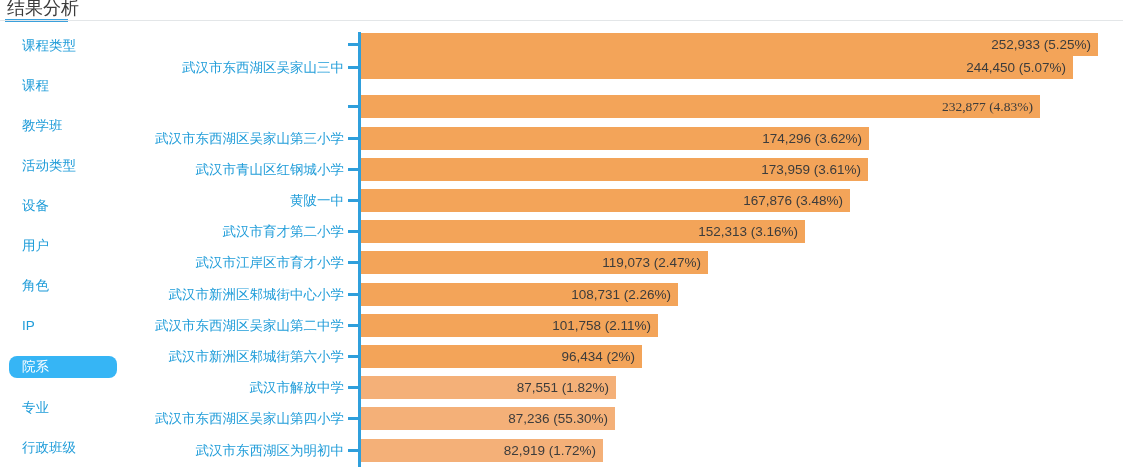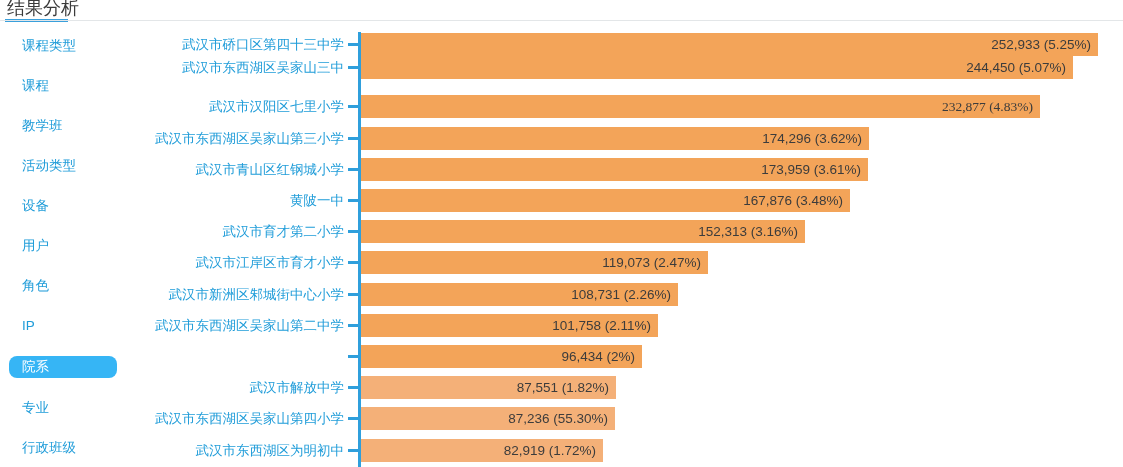--- a/index.html
+++ b/index.html
@@ -177,33 +177,31 @@
     </div>
     <div class="side-item">
       <span>行政班级</span>
     </div>
   </div>
 
 <div id="chart">
   <div id="axis-line"></div>
   <div id="bars">
       <div class="bar-row" style="top: 9px; width: 1123px;">
-        <div class="cat-label" style="left: 0px; width: 344px; text-align: right;">武汉市硚口区第四十三中学</div>
         <div class="tick"></div>
         <div class="bar" style="width: 737px;"></div>
         <div class="val-label" style="left: 0px; width: 1091px; text-align: right;">252,933 (5.25%)</div>
       </div>
       <div class="bar-row" style="top: 32px; width: 1123px;">
         <div class="cat-label" style="left: 0px; width: 344px; text-align: right;">武汉市东西湖区吴家山三中</div>
         <div class="tick"></div>
         <div class="bar" style="width: 712px;"></div>
         <div class="val-label" style="left: 0px; width: 1066px; text-align: right;">244,450 (5.07%)</div>
       </div>
       <div class="bar-row" style="top: 71px; width: 1123px;">
-        <div class="cat-label" style="left: 0px; width: 344px; text-align: right;">武汉市汉阳区七里小学</div>
         <div class="tick"></div>
         <div class="bar" style="width: 679px;"></div>
         <div class="val-label" style="left: 0px; width: 1033px; text-align: right; font-family: Liberation Serif, serif;">232,877 (4.83%)</div>
       </div>
       <div class="bar-row" style="top: 103px; width: 1123px;">
         <div class="cat-label" style="left: 0px; width: 344px; text-align: right;">武汉市东西湖区吴家山第三小学</div>
         <div class="tick"></div>
         <div class="bar" style="width: 508px;"></div>
         <div class="val-label" style="left: 0px; width: 862px; text-align: right;">174,296 (3.62%)</div>
       </div>
@@ -237,20 +235,21 @@
         <div class="bar" style="width: 317px;"></div>
         <div class="val-label" style="left: 0px; width: 671px; text-align: right;">108,731 (2.26%)</div>
       </div>
       <div class="bar-row" style="top: 290px; width: 1123px;">
         <div class="cat-label" style="left: 0px; width: 344px; text-align: right;">武汉市东西湖区吴家山第二中学</div>
         <div class="tick"></div>
         <div class="bar" style="width: 297px;"></div>
         <div class="val-label" style="left: 0px; width: 651px; text-align: right;">101,758 (2.11%)</div>
       </div>
       <div class="bar-row" style="top: 321px; width: 1123px;">
+        <div class="cat-label" style="left: 0px; width: 344px; text-align: right;">武汉市新洲区邾城街第六小学</div>
         <div class="tick"></div>
         <div class="bar" style="width: 281px;"></div>
         <div class="val-label" style="left: 0px; width: 635px; text-align: right;">96,434 (2%)</div>
       </div>
       <div class="bar-row" style="top: 352px; width: 1123px;">
         <div class="cat-label" style="left: 0px; width: 344px; text-align: right;">武汉市解放中学</div>
         <div class="tick"></div>
         <div class="bar pale" style="width: 255px;"></div>
         <div class="val-label" style="left: 0px; width: 609px; text-align: right;">87,551 (1.82%)</div>
       </div>

